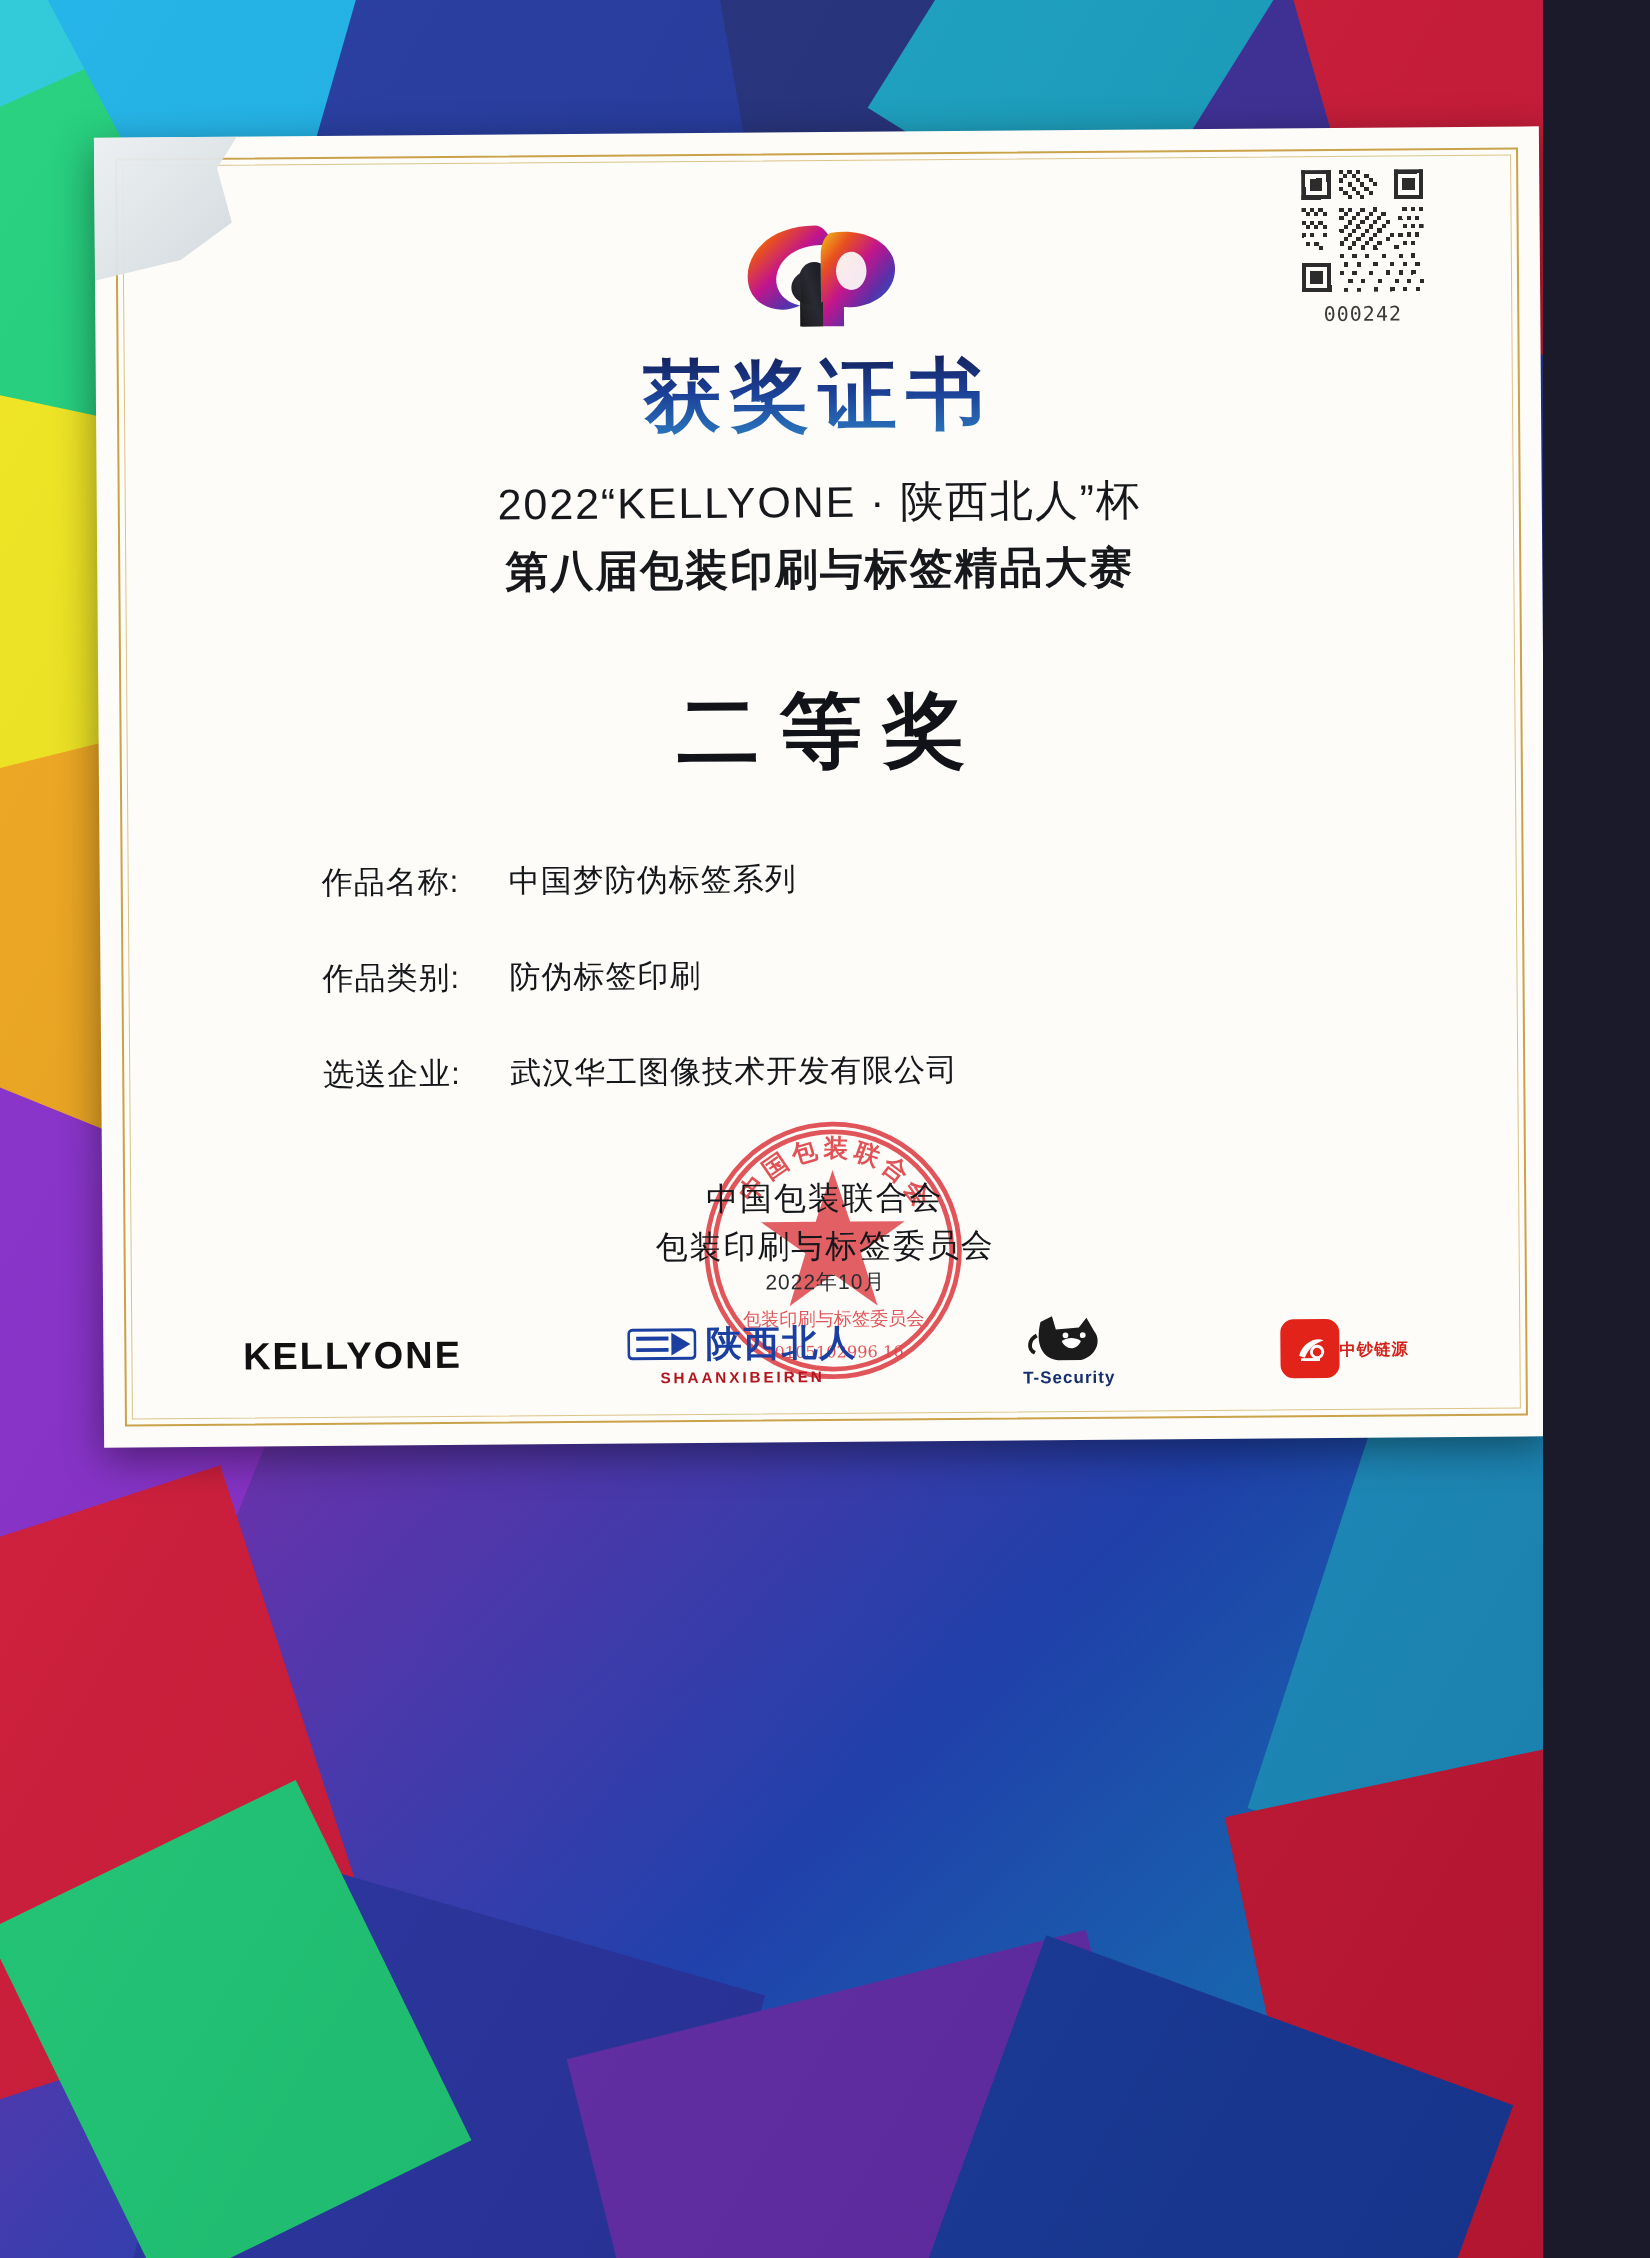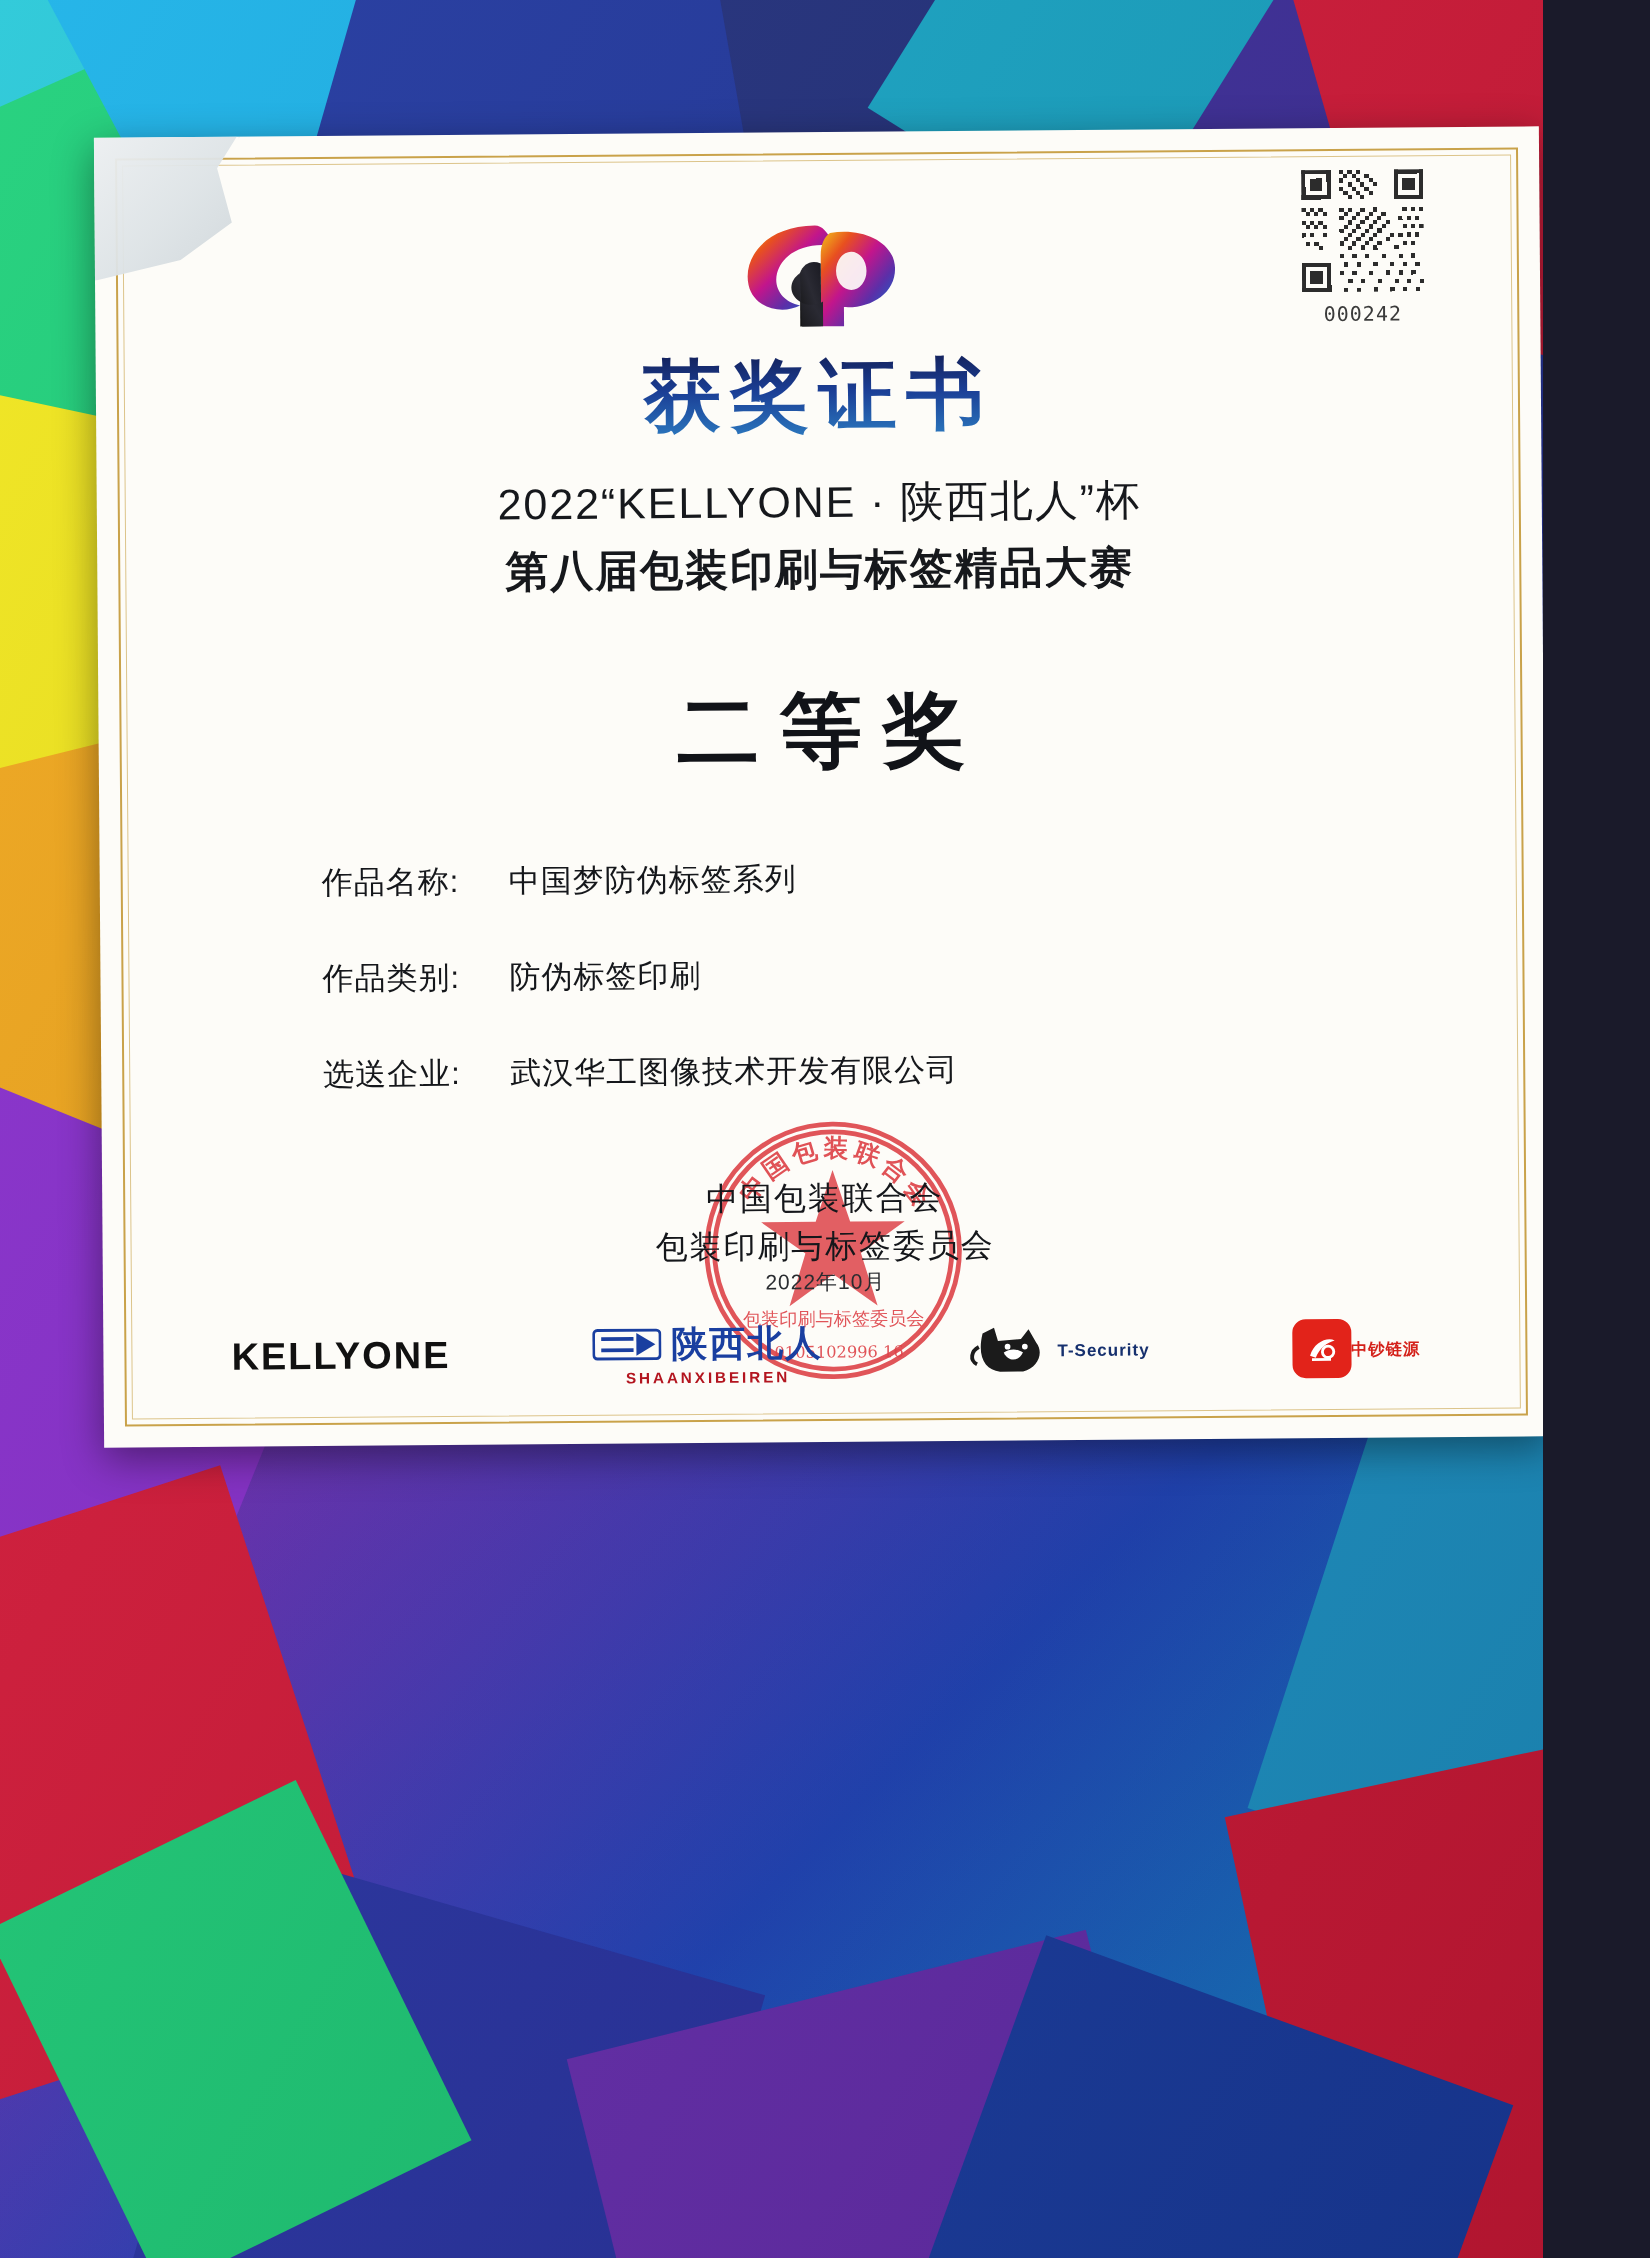--- a/index.html
+++ b/index.html
@@ -257,21 +257,21 @@
     font-size: 36px;
     color: #1a3fa0;
     letter-spacing: 1.9px;
   }
   .sp-sxbr-en {
     font-size: 15.3px;
     font-weight: bold;
     letter-spacing: 2.9px;
     color: #b3151f;
   }
-  .sp-tsec { display: flex; flex-direction: row; align-items: center; }
+  .sp-tsec { display: flex; flex-direction: column; align-items: center; }
   .sp-tsec-label {
     font-size: 17px;
     color: #16306e;
     font-weight: bold;
     letter-spacing: 1px;
     margin-top: 1.9px;
   }
   .sp-zhong { display: flex; flex-direction: row; align-items: center; }
   .sp-zhong-badge {
     width: 59px; height: 59px;

